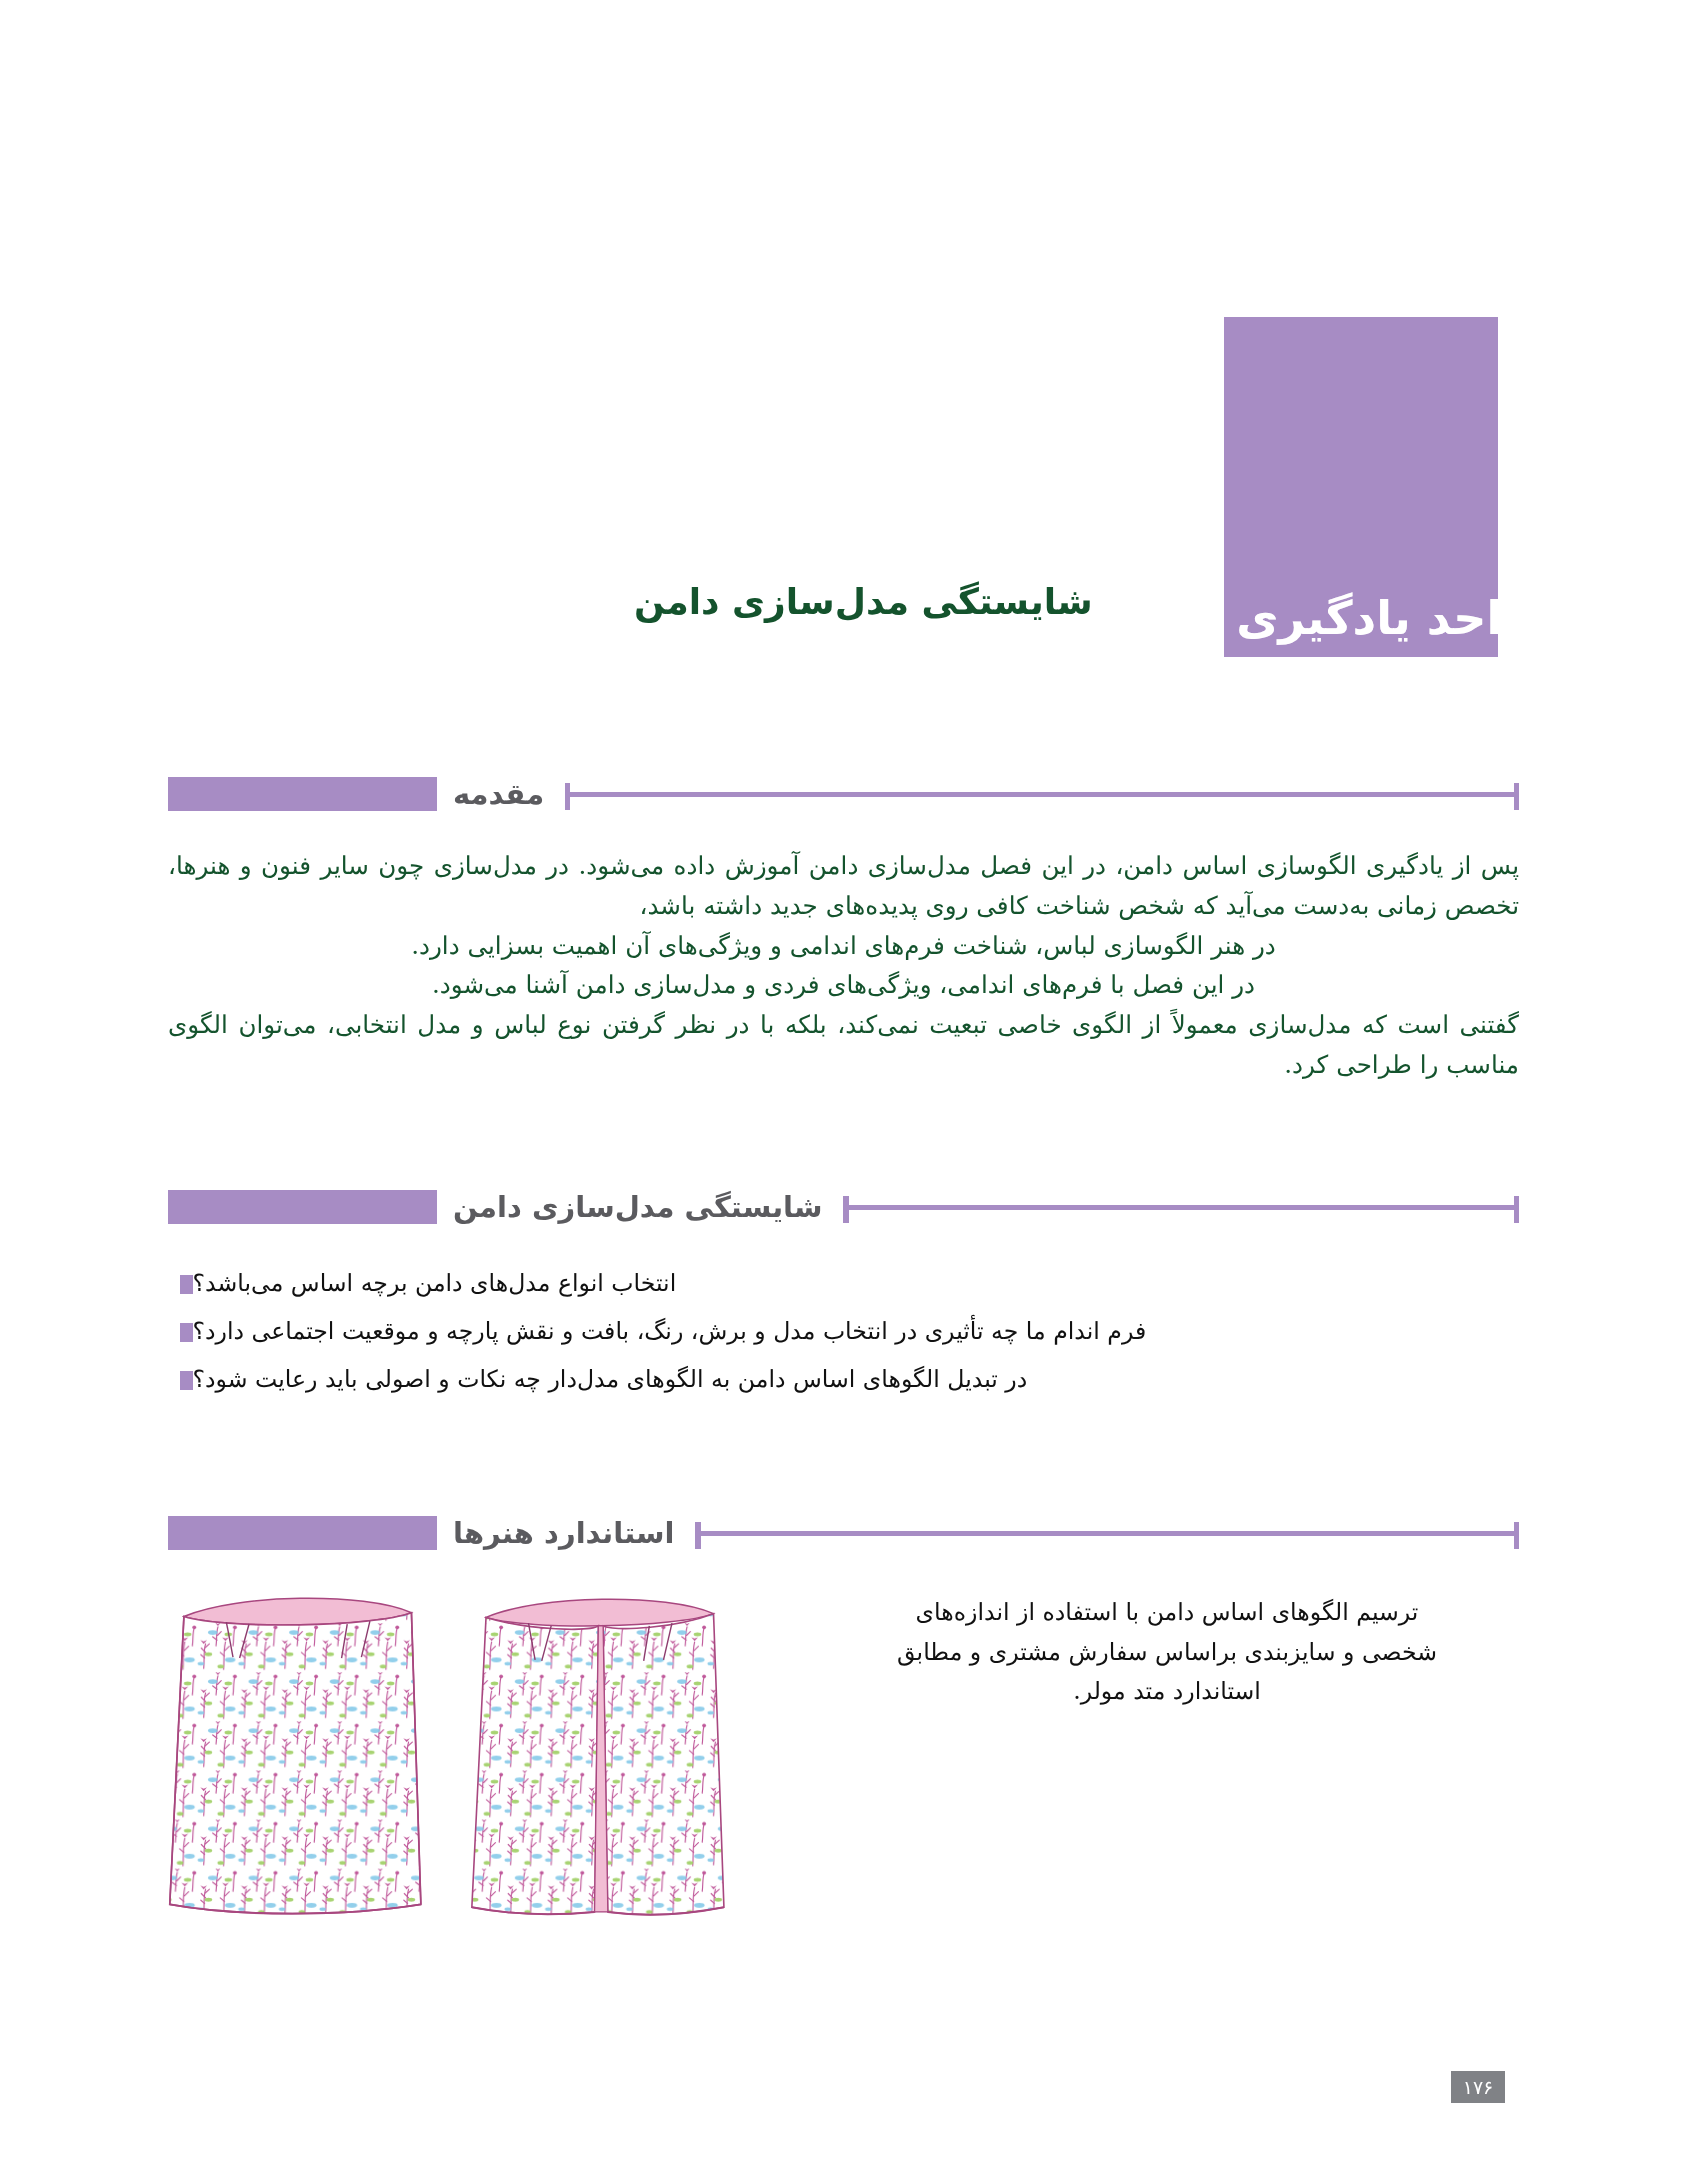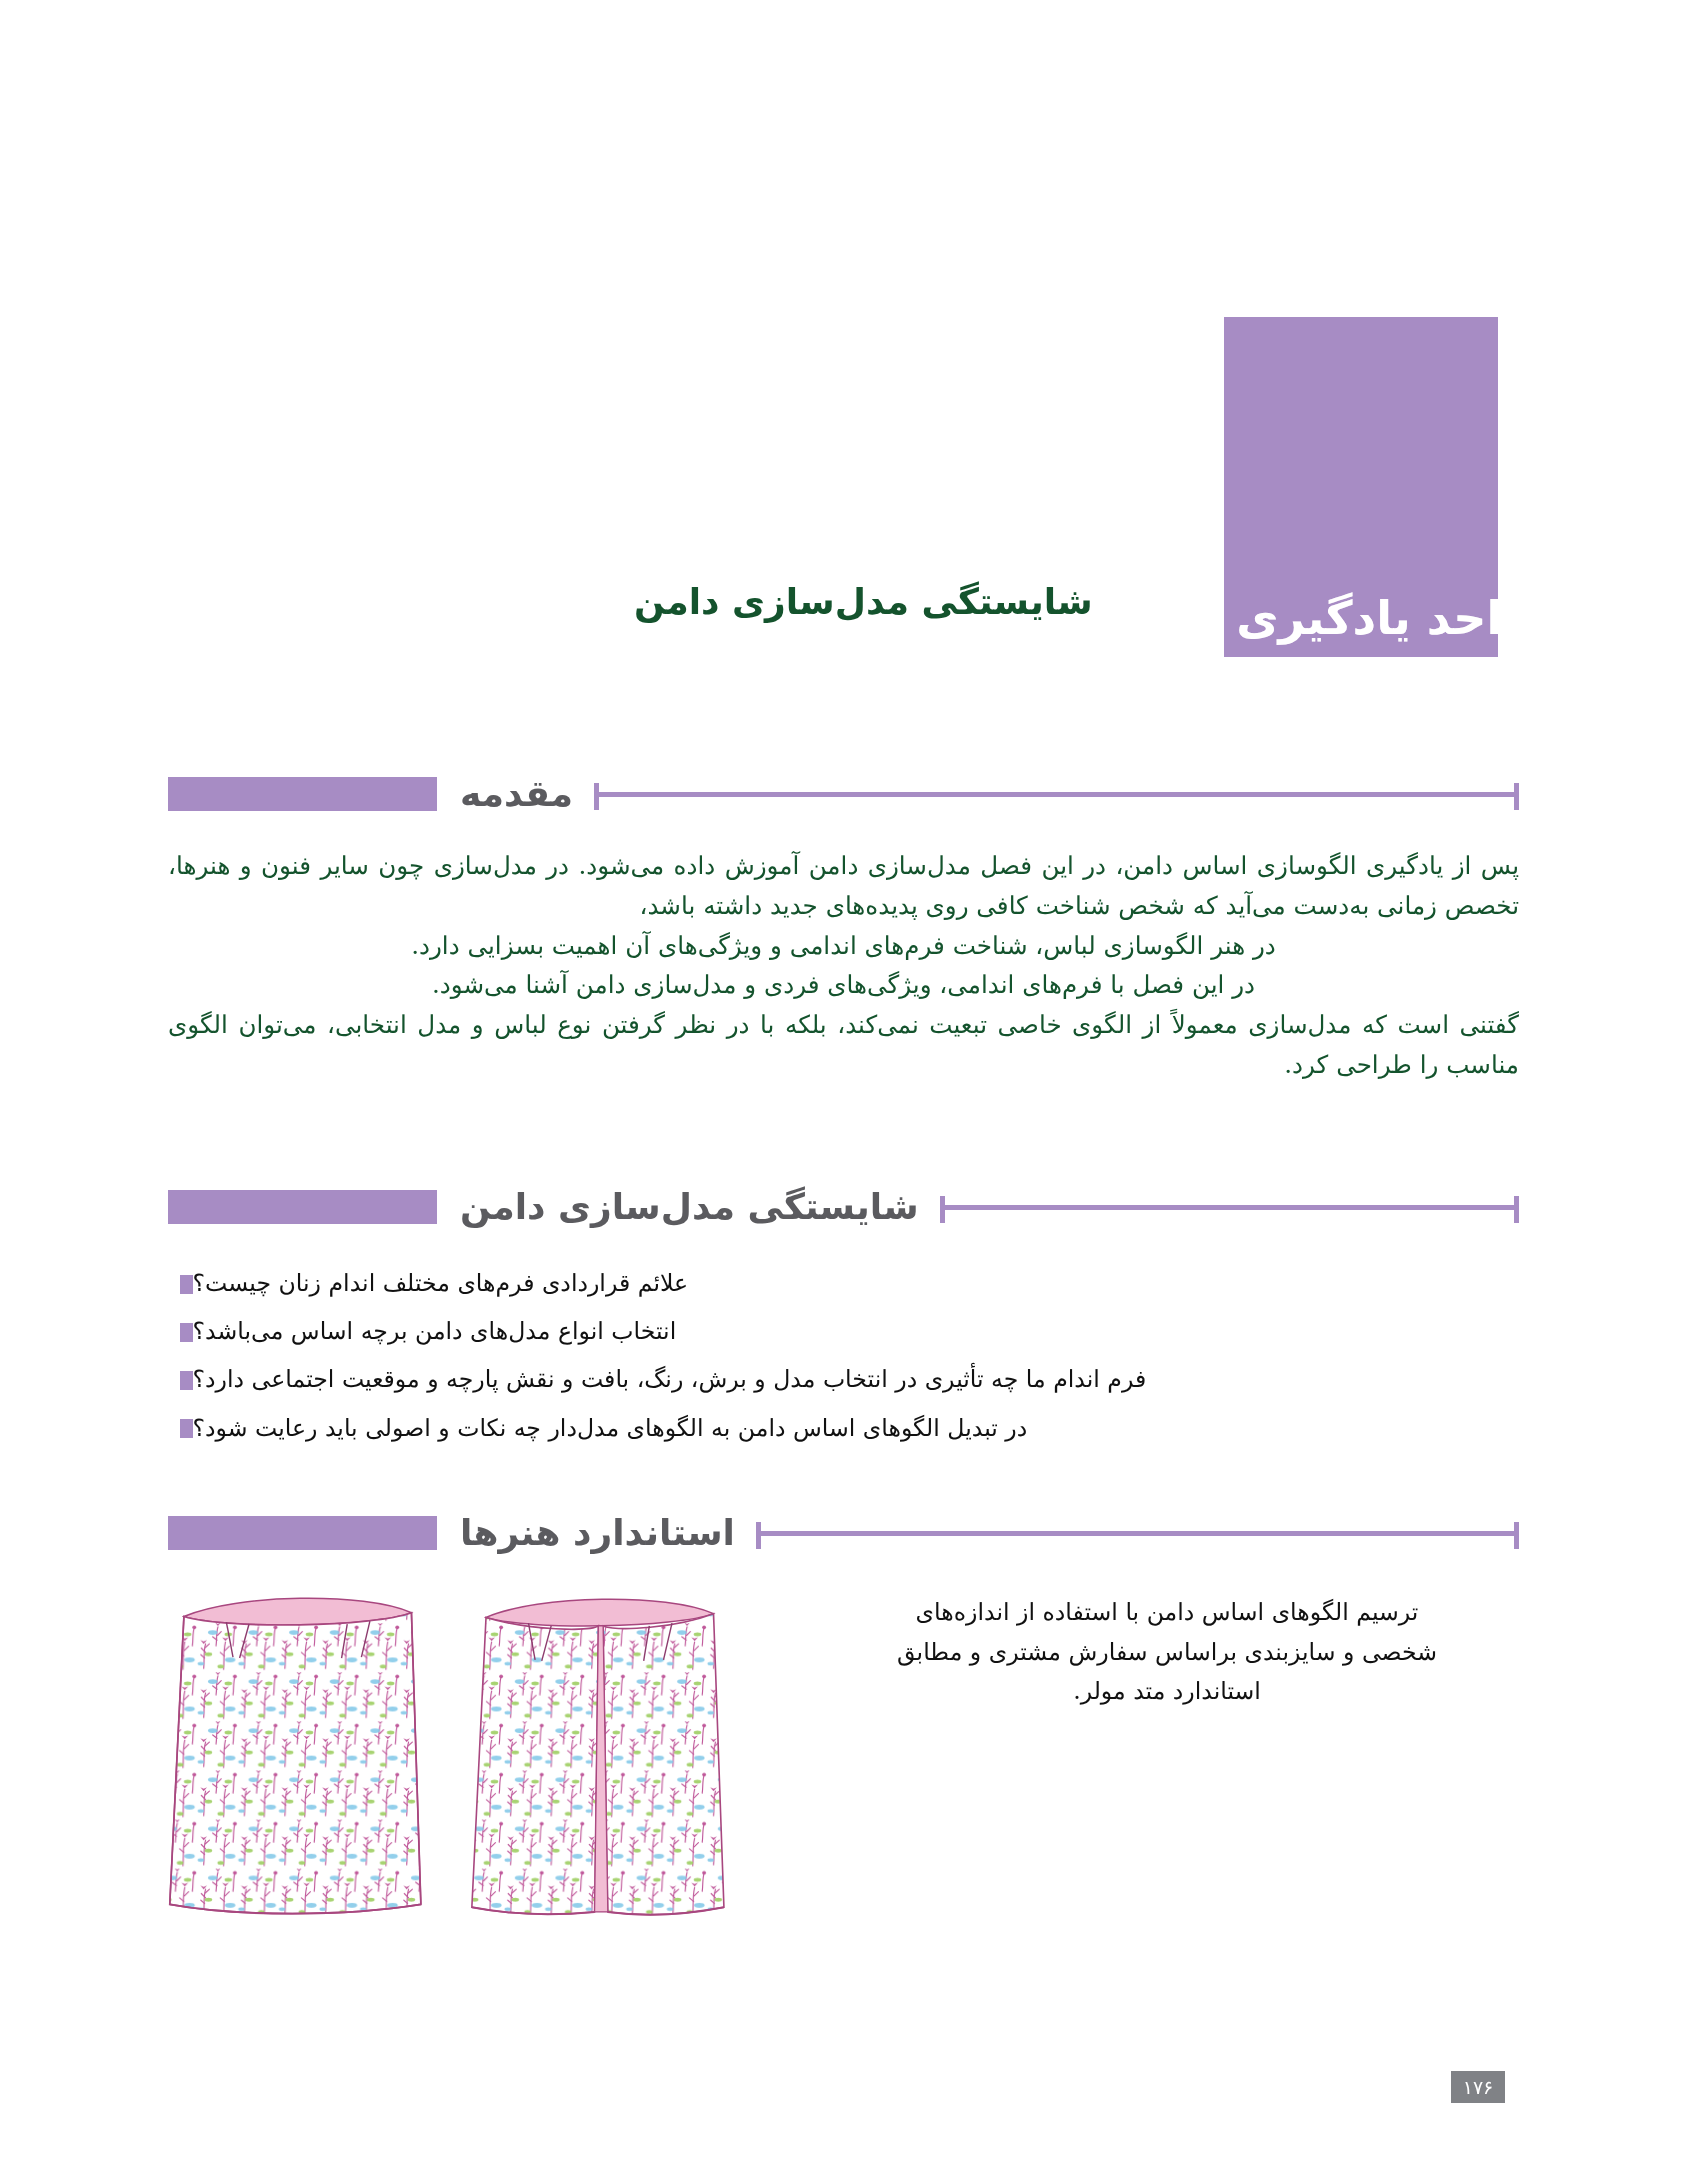--- a/index.html
+++ b/index.html
@@ -61,24 +61,24 @@
     gap:0px;
   }
   .sec-swatch{
     width:269px;height:34px;
     background:#a78cc4;
     flex:0 0 auto;
   }
   .sec-title{
     flex:0 0 auto;
     color:#5b5b5f;
-    font-size:36px;
+    font-size:29px;
     font-weight:bold;
     white-space:nowrap;
-    padding:0 21px 0 23px;
+    padding:0 21px 0 16px;
     line-height:1;
   }
   .sec-rule{
     flex:1 1 auto;
     position:relative;
     height:9.5px;
   }
   .sec-rule::before{
     content:"";
     position:absolute;
@@ -210,26 +210,20 @@
 
   <div class="sec" style="top:1181px;">
     <div class="sec-swatch"></div>
     <div class="sec-title">شایستگی مدل‌سازی دامن</div>
     <div class="sec-rule">
         <span class="cap-right"></span>
       </div>
   </div>
 
   <ul class="bullets">
-    <li>
-      <div class="bl-wrap">
-        <span class="mark"></span>
-        <span class="txt">علائم قراردادی فرم‌های مختلف اندام زنان چیست؟</span>
-      </div>
-    </li>
     <li>
       <div class="bl-wrap">
         <span class="mark"></span>
         <span class="txt">انتخاب انواع مدل‌های دامن برچه اساس می‌باشد؟</span>
       </div>
     </li>
     <li>
       <div class="bl-wrap">
         <span class="mark"></span>
         <span class="txt">فرم اندام ما چه تأثیری در انتخاب مدل و برش، رنگ، بافت و نقش پارچه و موقعیت اجتماعی دارد؟</span>

